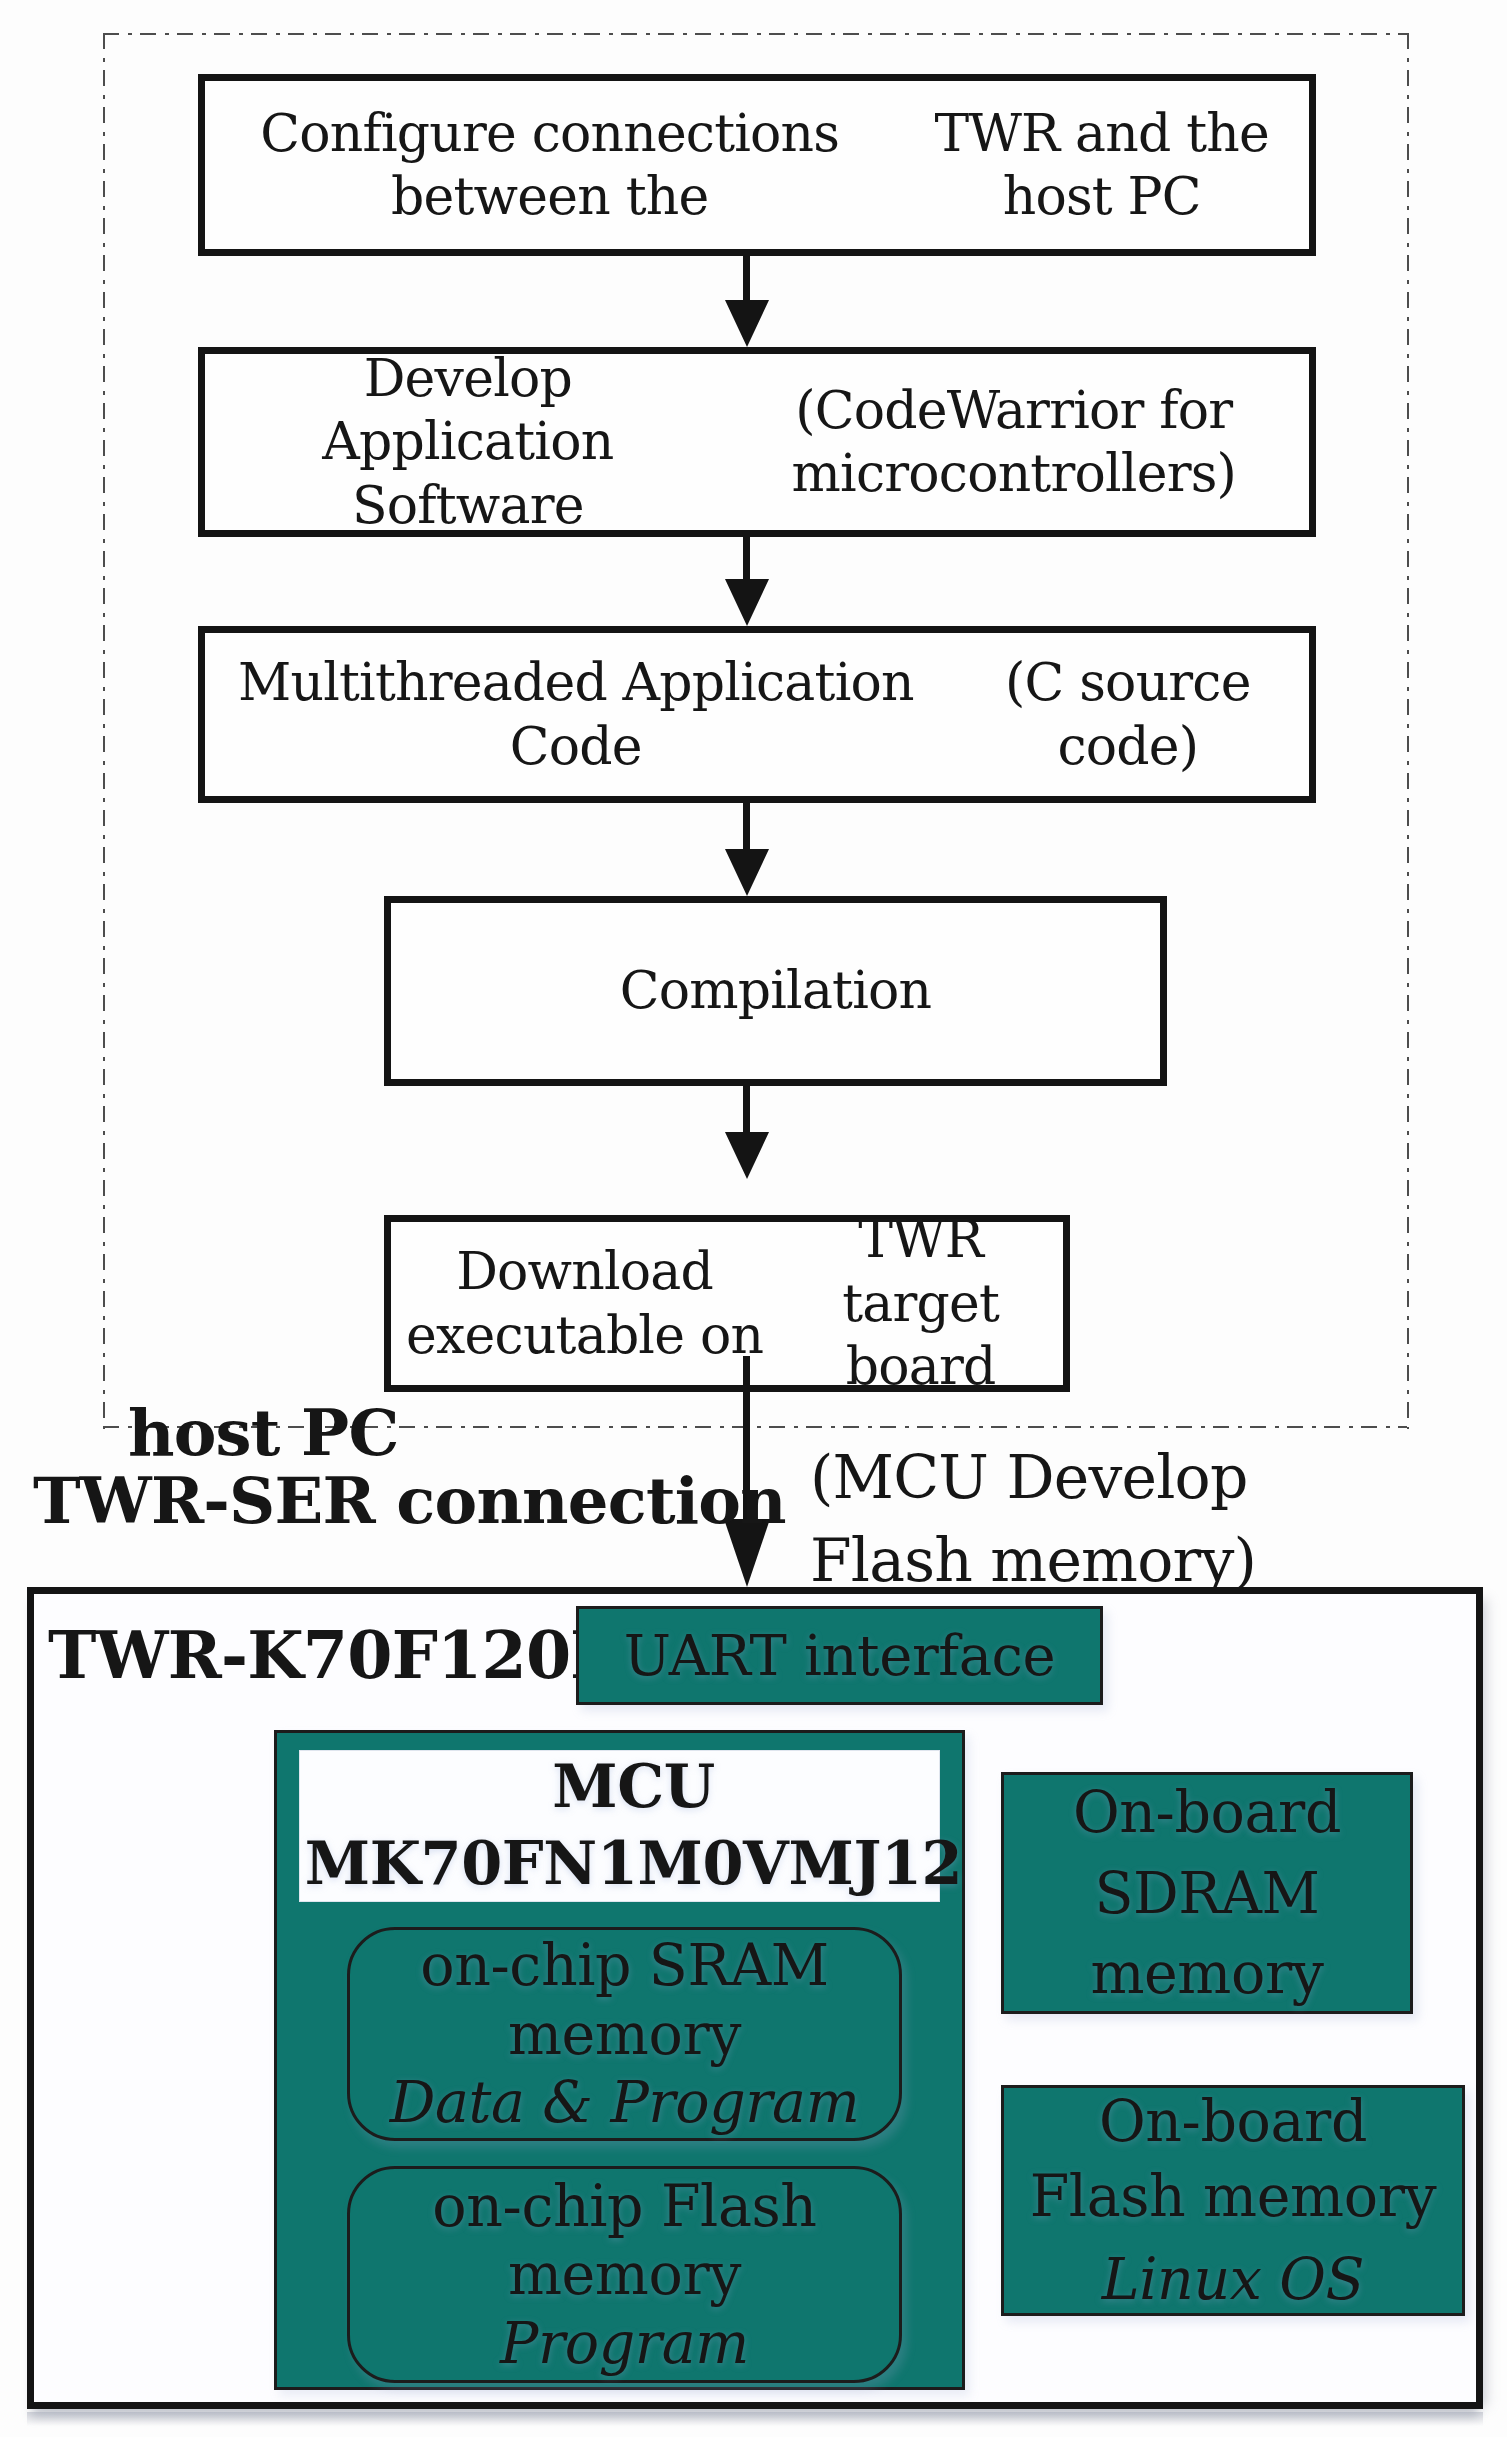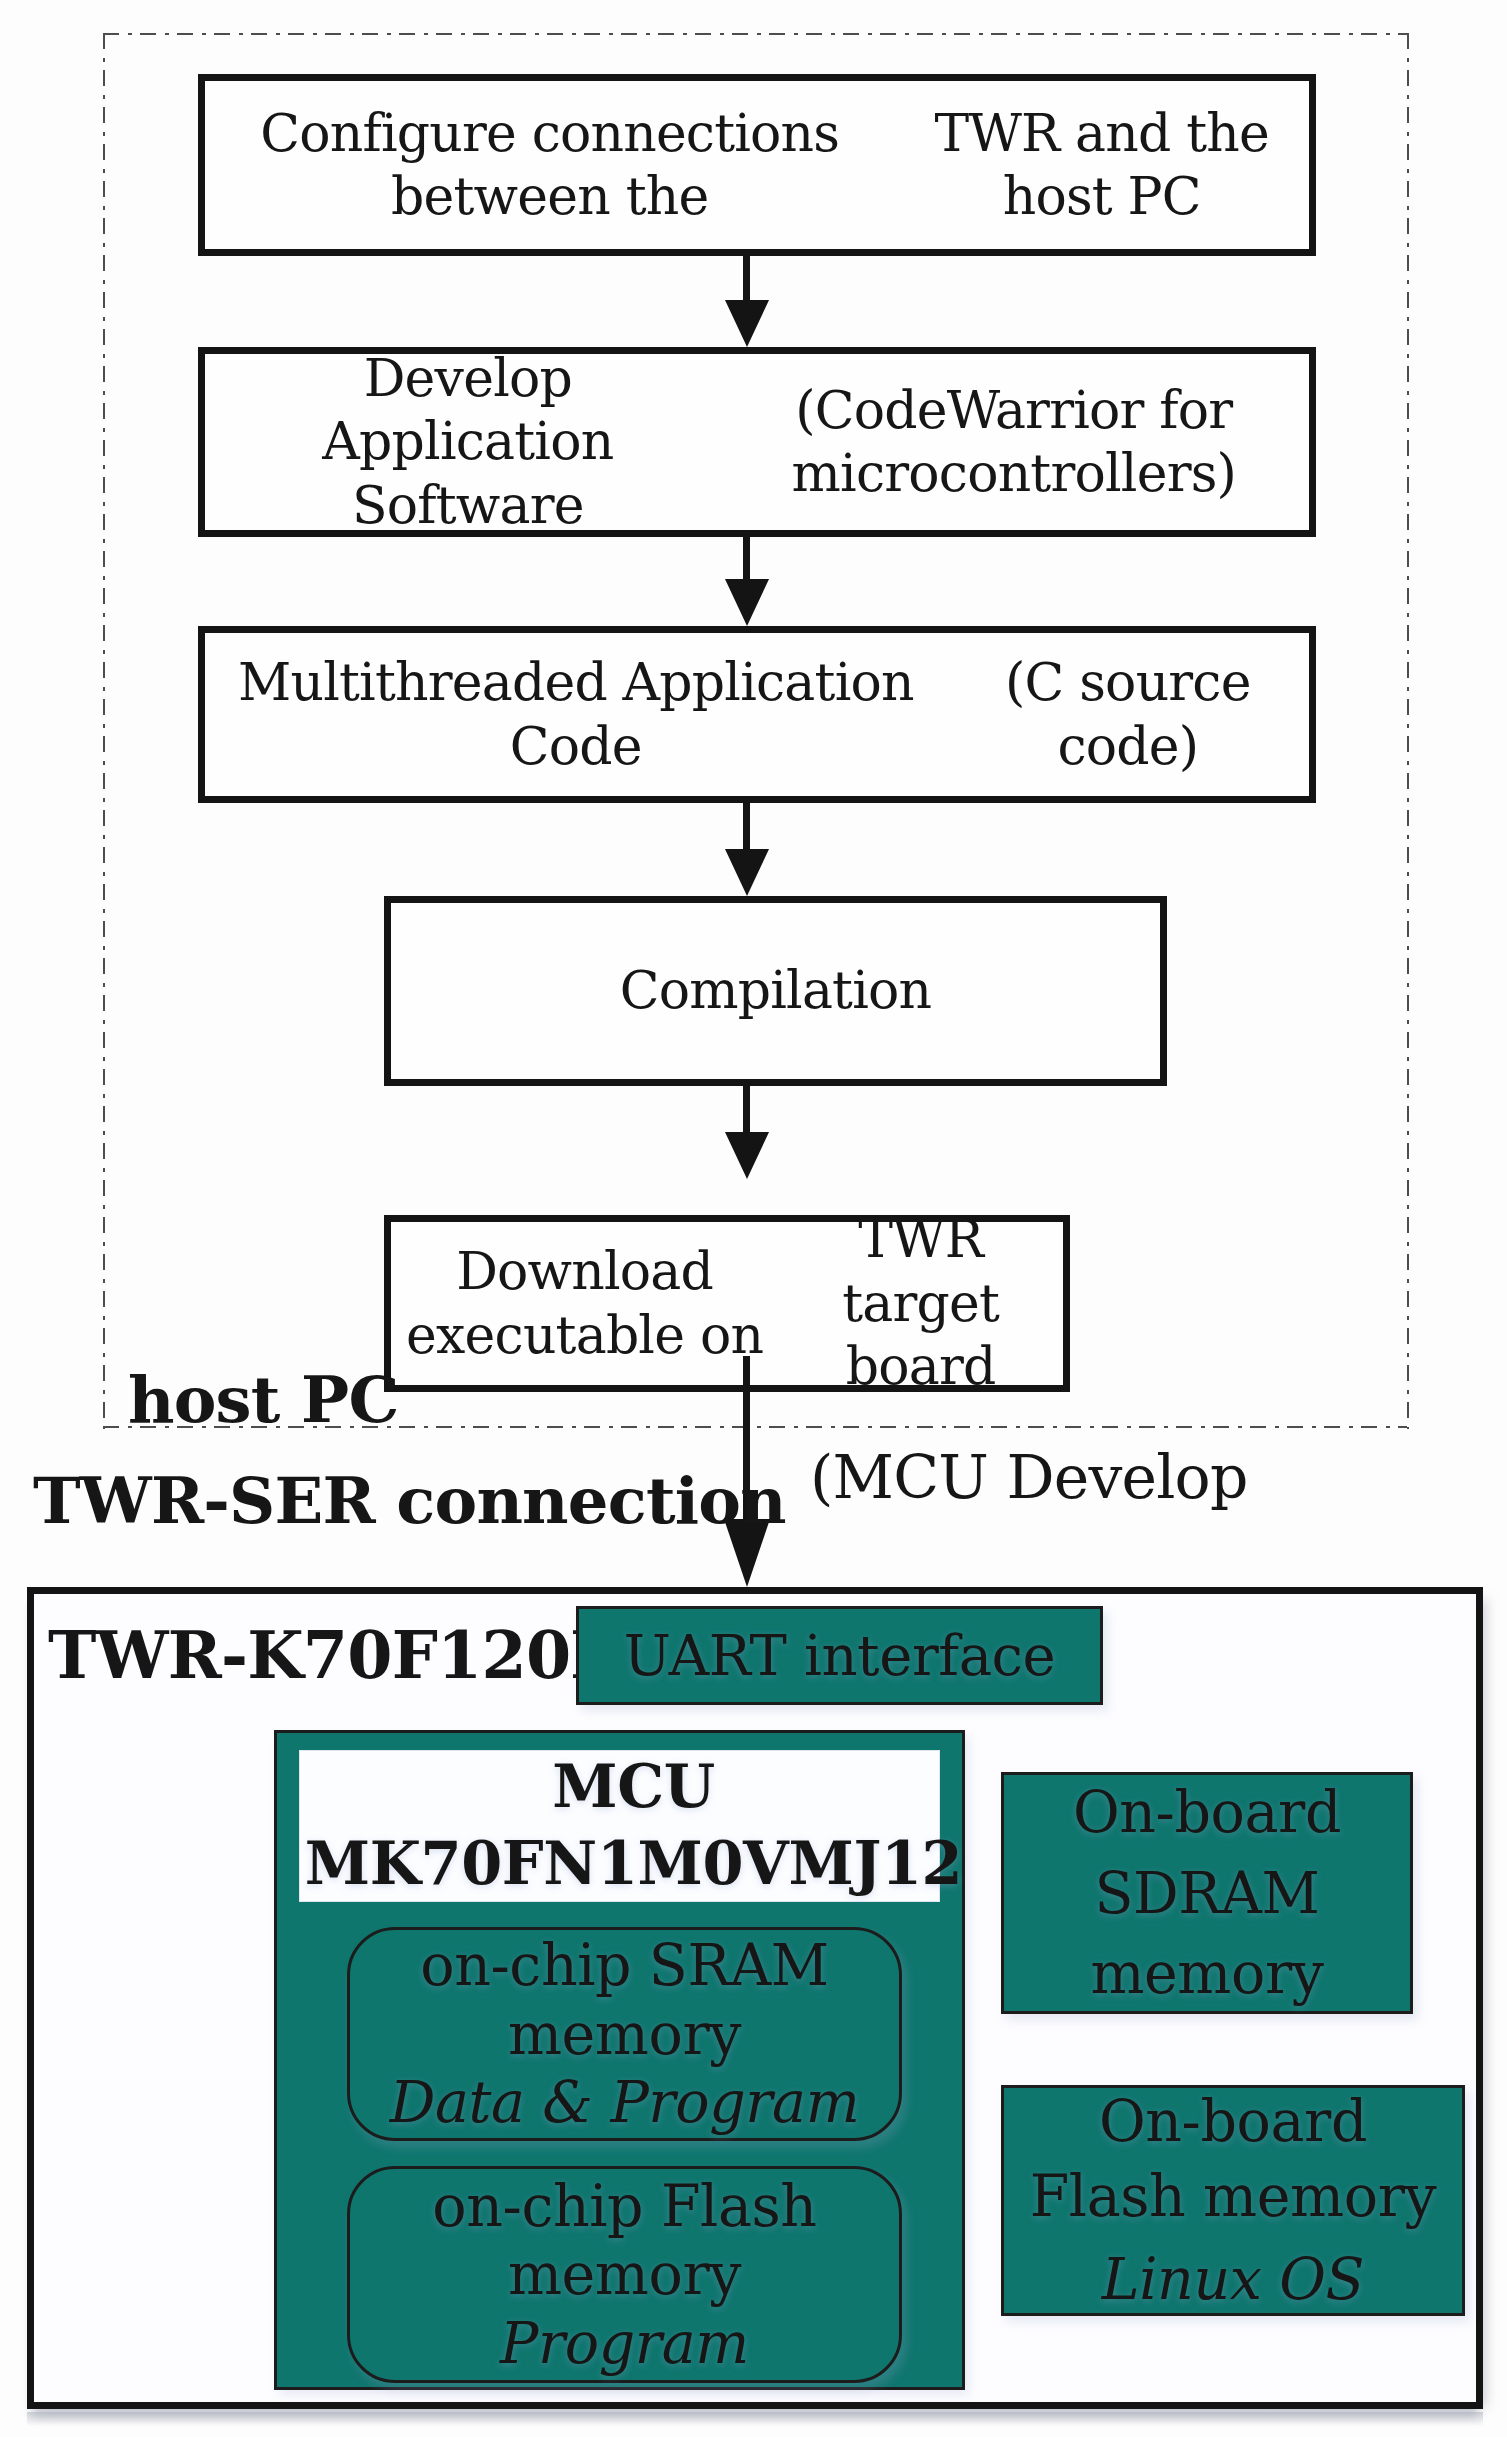--- a/index.html
+++ b/index.html
@@ -179,31 +179,32 @@
   <div class="arrow" style="left:725px; top:1086px; width:43px; height:93px;">
     <div class="shaft"></div>
     <div class="head"></div>
   </div>
 
   <div class="fbox" style="left:384px; top:1179px; width:686px; height:177px;margin-top:36px;">
     <div>Download executable on</div>
     <div>TWR target board</div>
   </div>
 
-  <div class="blabel" style="left:128px; top:1362px;">host PC</div>
+  <div class="blabel" style="left:128px; top:1395px;">host PC</div>
 
   <div class="arrow big" style="left:723px; top:1356px; width:47px; height:231px;">
     <div class="shaft"></div>
     <div class="head"></div>
   </div>
 
   <div class="blabel" style="left:33px; top:1463px;">TWR-SER connection</div>
 
   <div class="annot" style="left:810px; top:1436px;">
     <div>(MCU Develop</div>
+    <div>Flash memory)</div>
   </div>
 
   <div id="board" style="left:27px; top:1587px; width:1456px; height:822px;"></div>
 
   <div class="blabel" style="left:48px; top:1617px; font-size:65px;">TWR-K70F120M</div>
 
   <div class="ibox" style="left:576px; top:1606px; width:527px; height:99px; font-size:56px;">
     <div>UART interface</div>
   </div>
 

